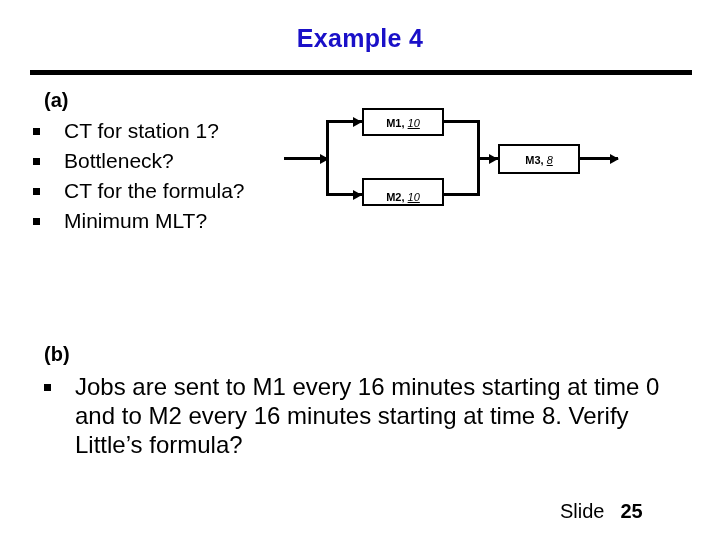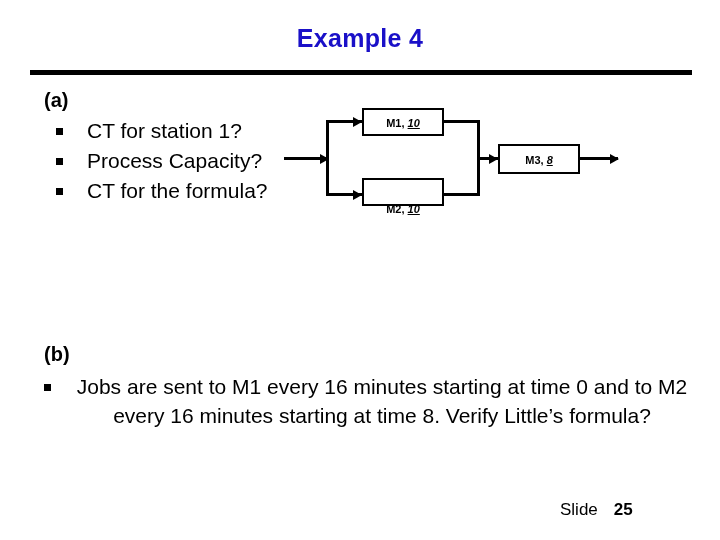--- a/index.html
+++ b/index.html
@@ -42,21 +42,21 @@
   #part-a-label {
     position: absolute;
     left: 44px;
     top: 88px;
     font-size: 20px;
     font-weight: bold;
     line-height: 24px;
   }
   #list-a {
     position: absolute;
-    left: 56px;
+    left: 33px;
     top: 116px;
     width: 270px;
   }
   .bullet-row {
     position: relative;
     display: flex;
     align-items: flex-start;
     height: 30px;
   }
   .bullet-mark {
@@ -97,28 +97,28 @@
     font-size: 11px;
     font-weight: bold;
     color: #000000;
   }
   .node-box .node-label {
     display: inline-block;
     line-height: 1;
   }
   .node-box .node-val {
     font-style: italic;
-    font-weight: bold;
+    font-weight: normal;
     text-decoration: underline;
   }
   #box-m1 { left: 82px; top: 18px;  width: 82px; height: 28px; }
   #box-m2 { left: 82px; top: 88px;  width: 82px; height: 28px; }
   #box-m3 { left: 218px; top: 54px; width: 82px; height: 30px; }
   #box-m1 .node-label { margin-top: 8px; }
-  #box-m2 .node-label { margin-top: 24px; }
+  #box-m2 .node-label { margin-top: 12px; }
   #box-m3 .node-label { margin-top: 9px; }
 
   .wire {
     position: absolute;
     background: #000000;
   }
   .wire-h { height: 3px; }
   .wire-v { width: 3px; }
   .arrowhead {
     position: absolute;
@@ -169,35 +169,34 @@
     width: 645px;
   }
   #list-b .bullet-row {
     align-items: flex-start;
     height: auto;
   }
   #list-b .bullet-mark {
     line-height: 30px;
   }
   #list-b .bullet-text {
-    font-size: 21px;
+    font-size: 24px;
     line-height: 29px;
     white-space: normal;
     max-width: 614px;
-    text-align: center;
   }
 
   
   #footer {
     position: absolute;
     left: 560px;
     top: 500px;
     width: 130px;
     text-align: left;
-    font-size: 17px;
+    font-size: 20px;
   }
   #footer .slide-word { }
   #footer .slide-num {
     font-weight: bold;
     margin-left: 16px;
   }
 </style>
 </head>
 <body>
 
@@ -208,25 +207,29 @@
 
   <div id="part-a-label">(a)</div>
 
   <div id="list-a">
     <div class="bullet-row">
       <span class="bullet-mark"><i></i></span>
       <span class="bullet-text">CT for station 1?</span>
     </div>
     <div class="bullet-row">
       <span class="bullet-mark"><i></i></span>
-      <span class="bullet-text">Process Capacity?</span>
+      <span class="bullet-text">Bottleneck?</span>
     </div>
     <div class="bullet-row">
       <span class="bullet-mark"><i></i></span>
       <span class="bullet-text">CT for the formula?</span>
+    </div>
+    <div class="bullet-row">
+      <span class="bullet-mark"><i></i></span>
+      <span class="bullet-text">Minimum MLT?</span>
     </div>
   </div>
 
   <div id="diagram">
 
     <div class="wire wire-h" id="wire-in"></div>
     <div class="arrowhead" id="arrow-in"></div>
 
     <div class="wire wire-v" id="wire-split"></div>
     <div class="wire wire-h" id="wire-split-up"></div>

